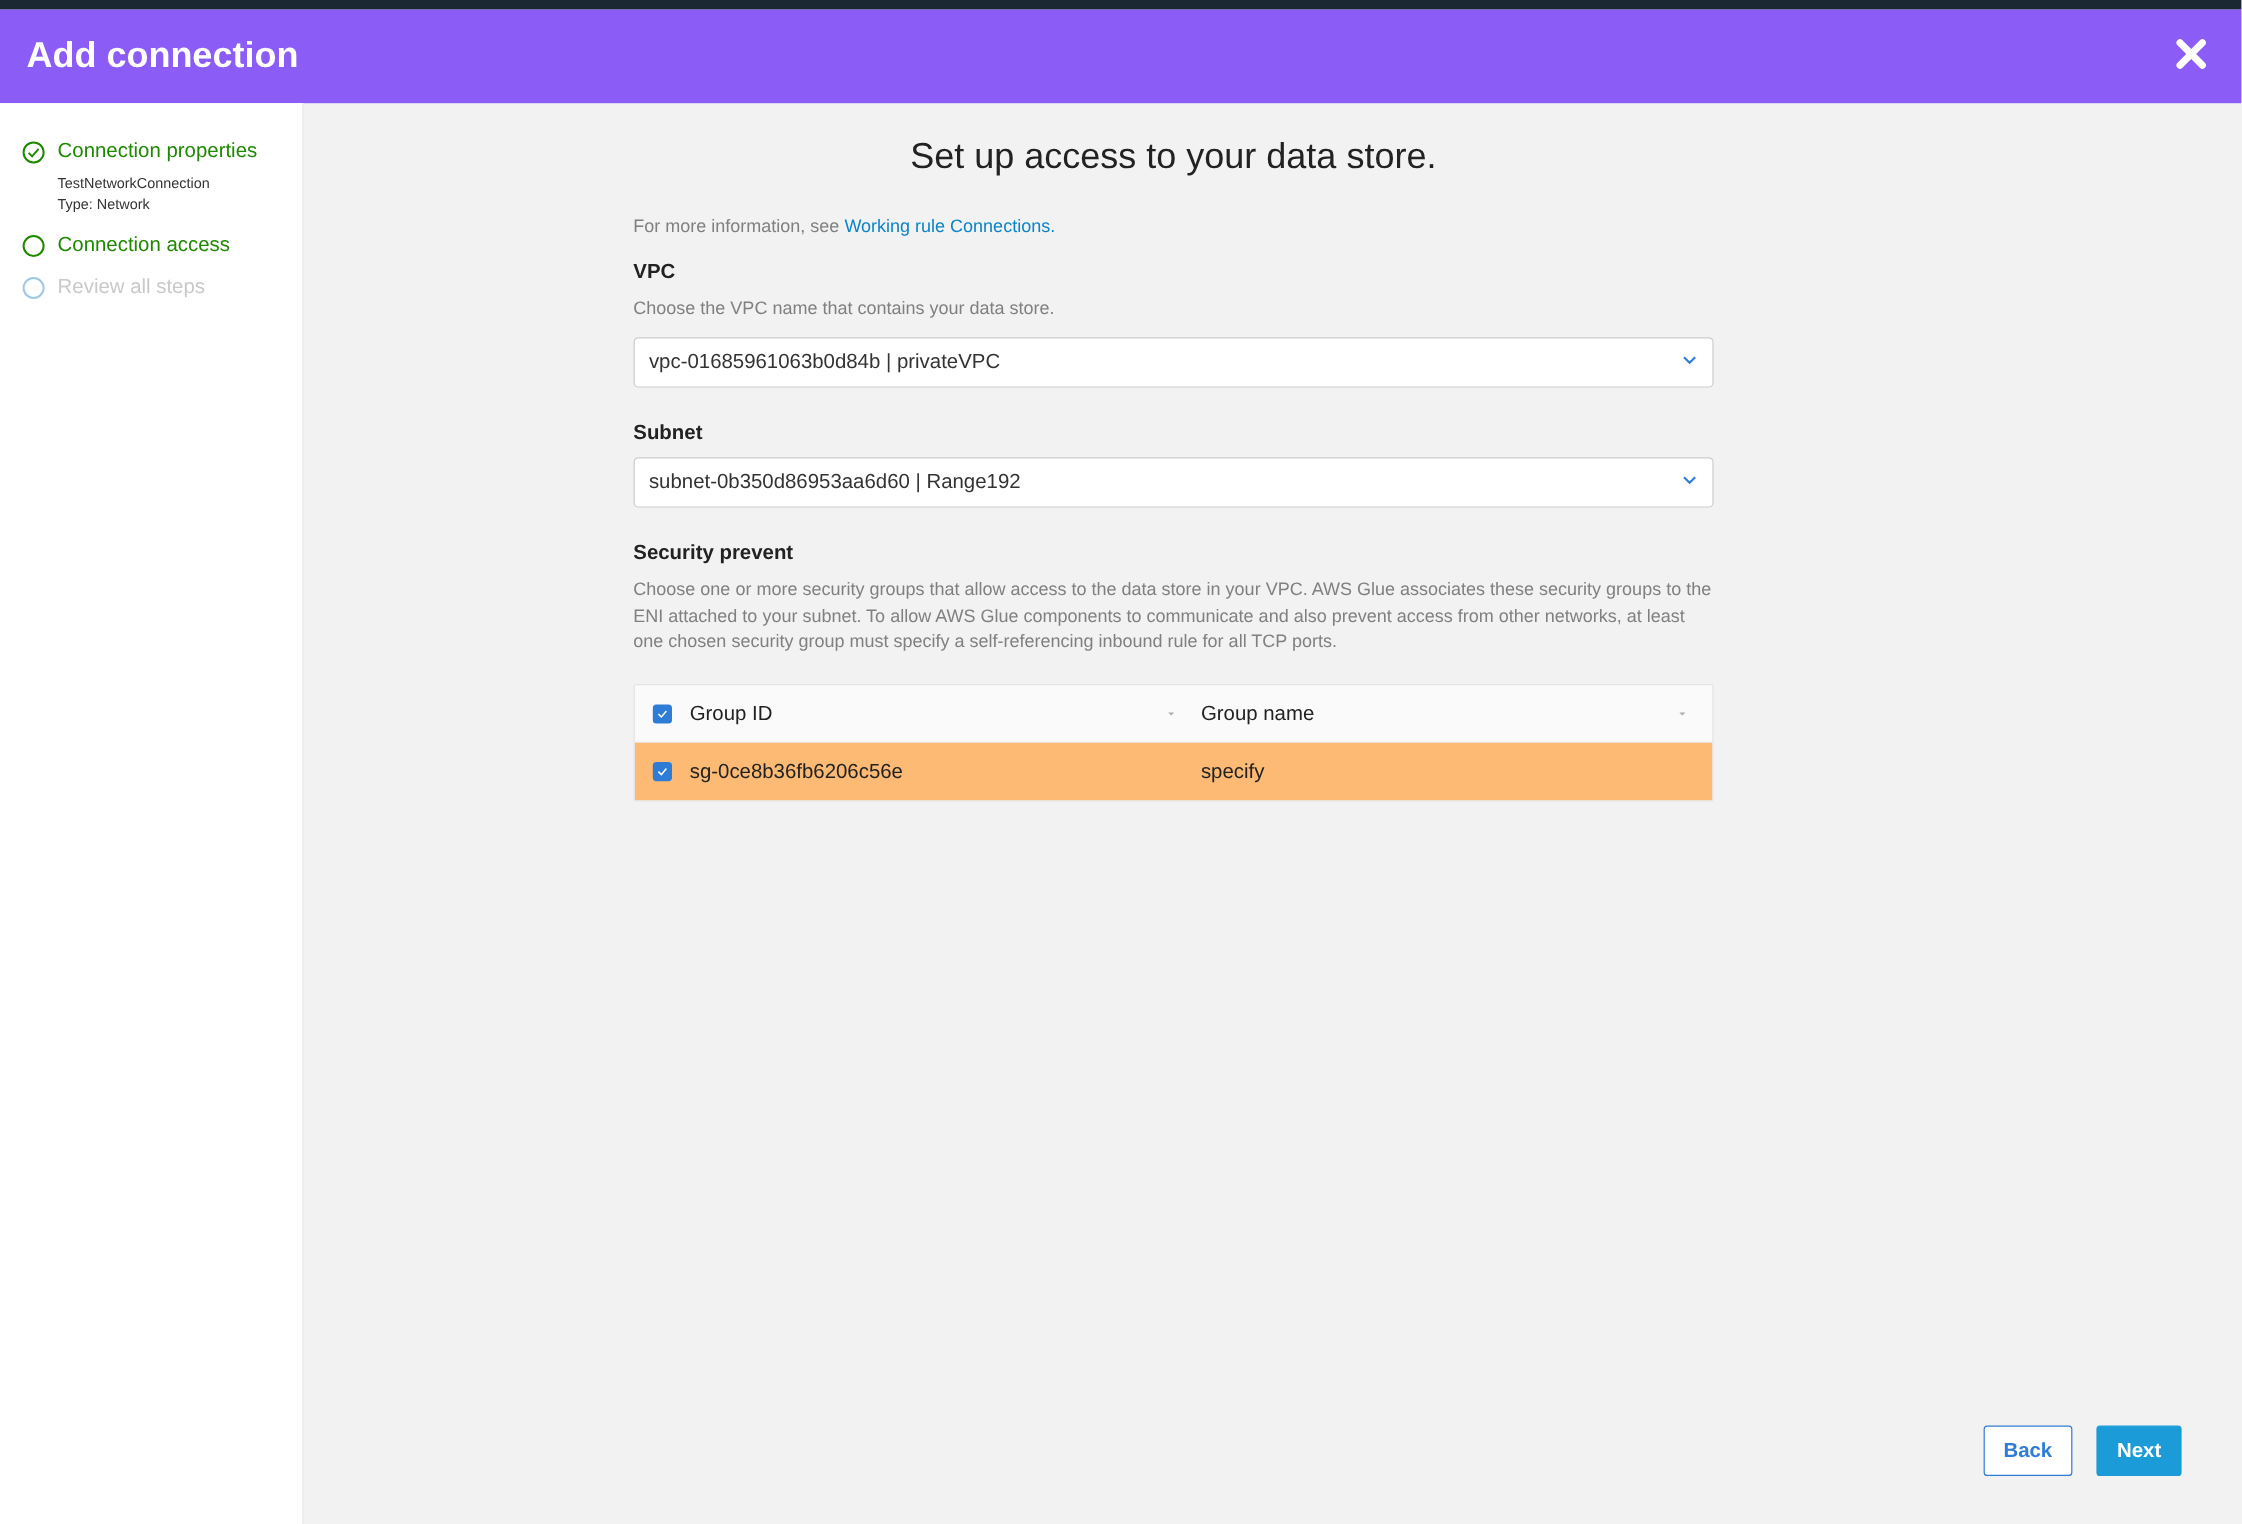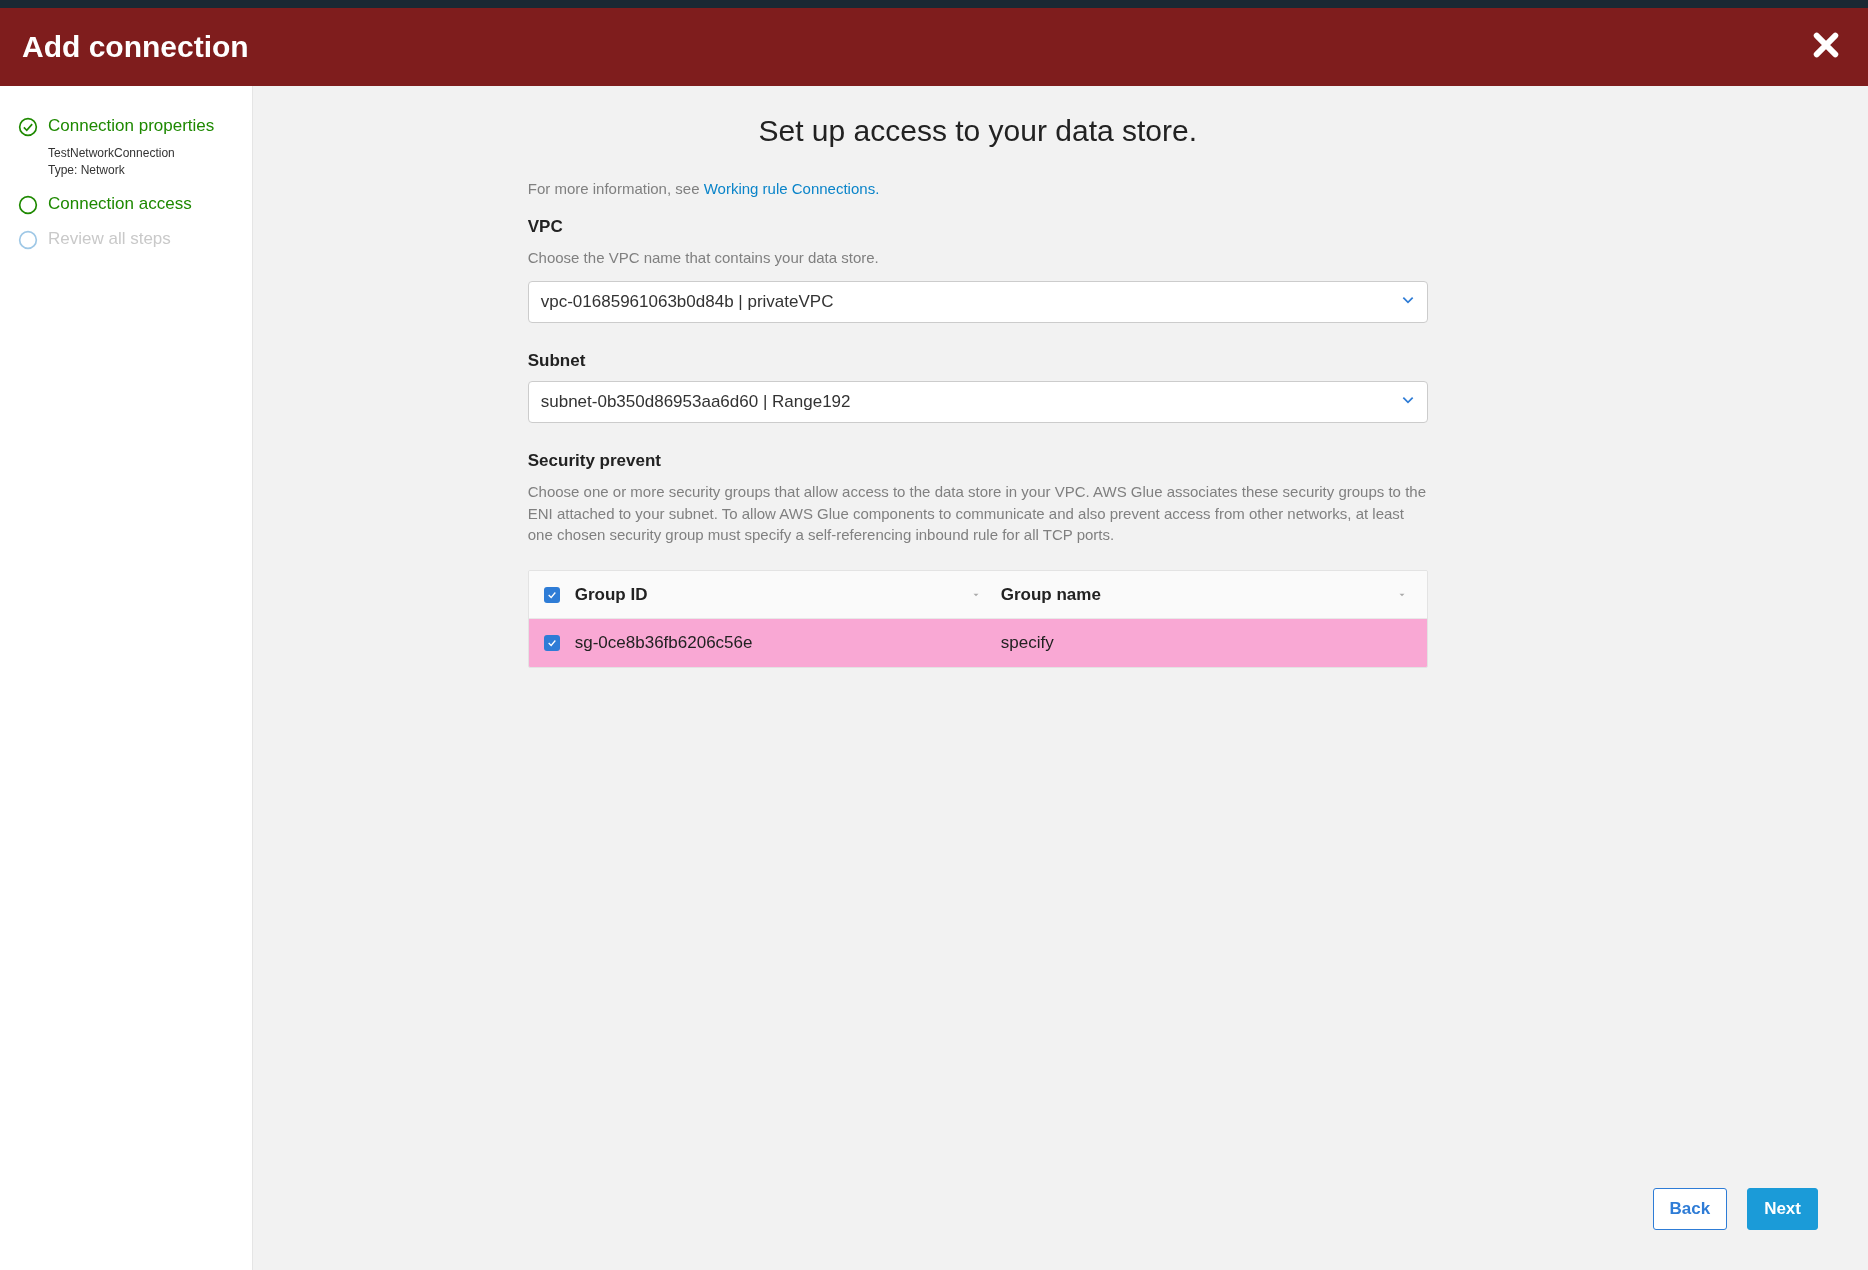--- a/index.html
+++ b/index.html
@@ -10,21 +10,21 @@
     body {
       font-family: -apple-system, BlinkMacSystemFont, "Segoe UI", Helvetica, Arial, sans-serif;
       background: #f2f2f2;
       color: #333;
     }
     .top-strip {
       height: 8px;
       background: #1a2833;
     }
     .header {
-      background: #7f1d1d;
+      background: #8b5cf6;
       height: 78px;
       display: flex;
       align-items: center;
       justify-content: space-between;
       padding: 0 28px 0 22px;
     }
     .header-title {
       color: #fff;
       font-size: 30px;
       font-weight: 700;
@@ -154,31 +154,31 @@
       display: flex;
       align-items: center;
       justify-content: center;
     }
     .th {
       flex: 1;
       display: flex;
       align-items: center;
       gap: 8px;
       font-size: 17px;
-      font-weight: 700;
+      font-weight: 400;
       color: #222;
       padding-right: 20px;
     }
     .th .sort { color: #aaa; margin-left: auto; }
     .th .sort svg { width: 10px; height: 10px; }
     .trow {
       display: flex;
       align-items: center;
       height: 48px;
-      background: #f9a8d4;
+      background: #fdba74;
     }
     .td-check {
       width: 46px;
       display: flex;
       align-items: center;
       justify-content: center;
     }
     .td {
       flex: 1;
       font-size: 17px;

